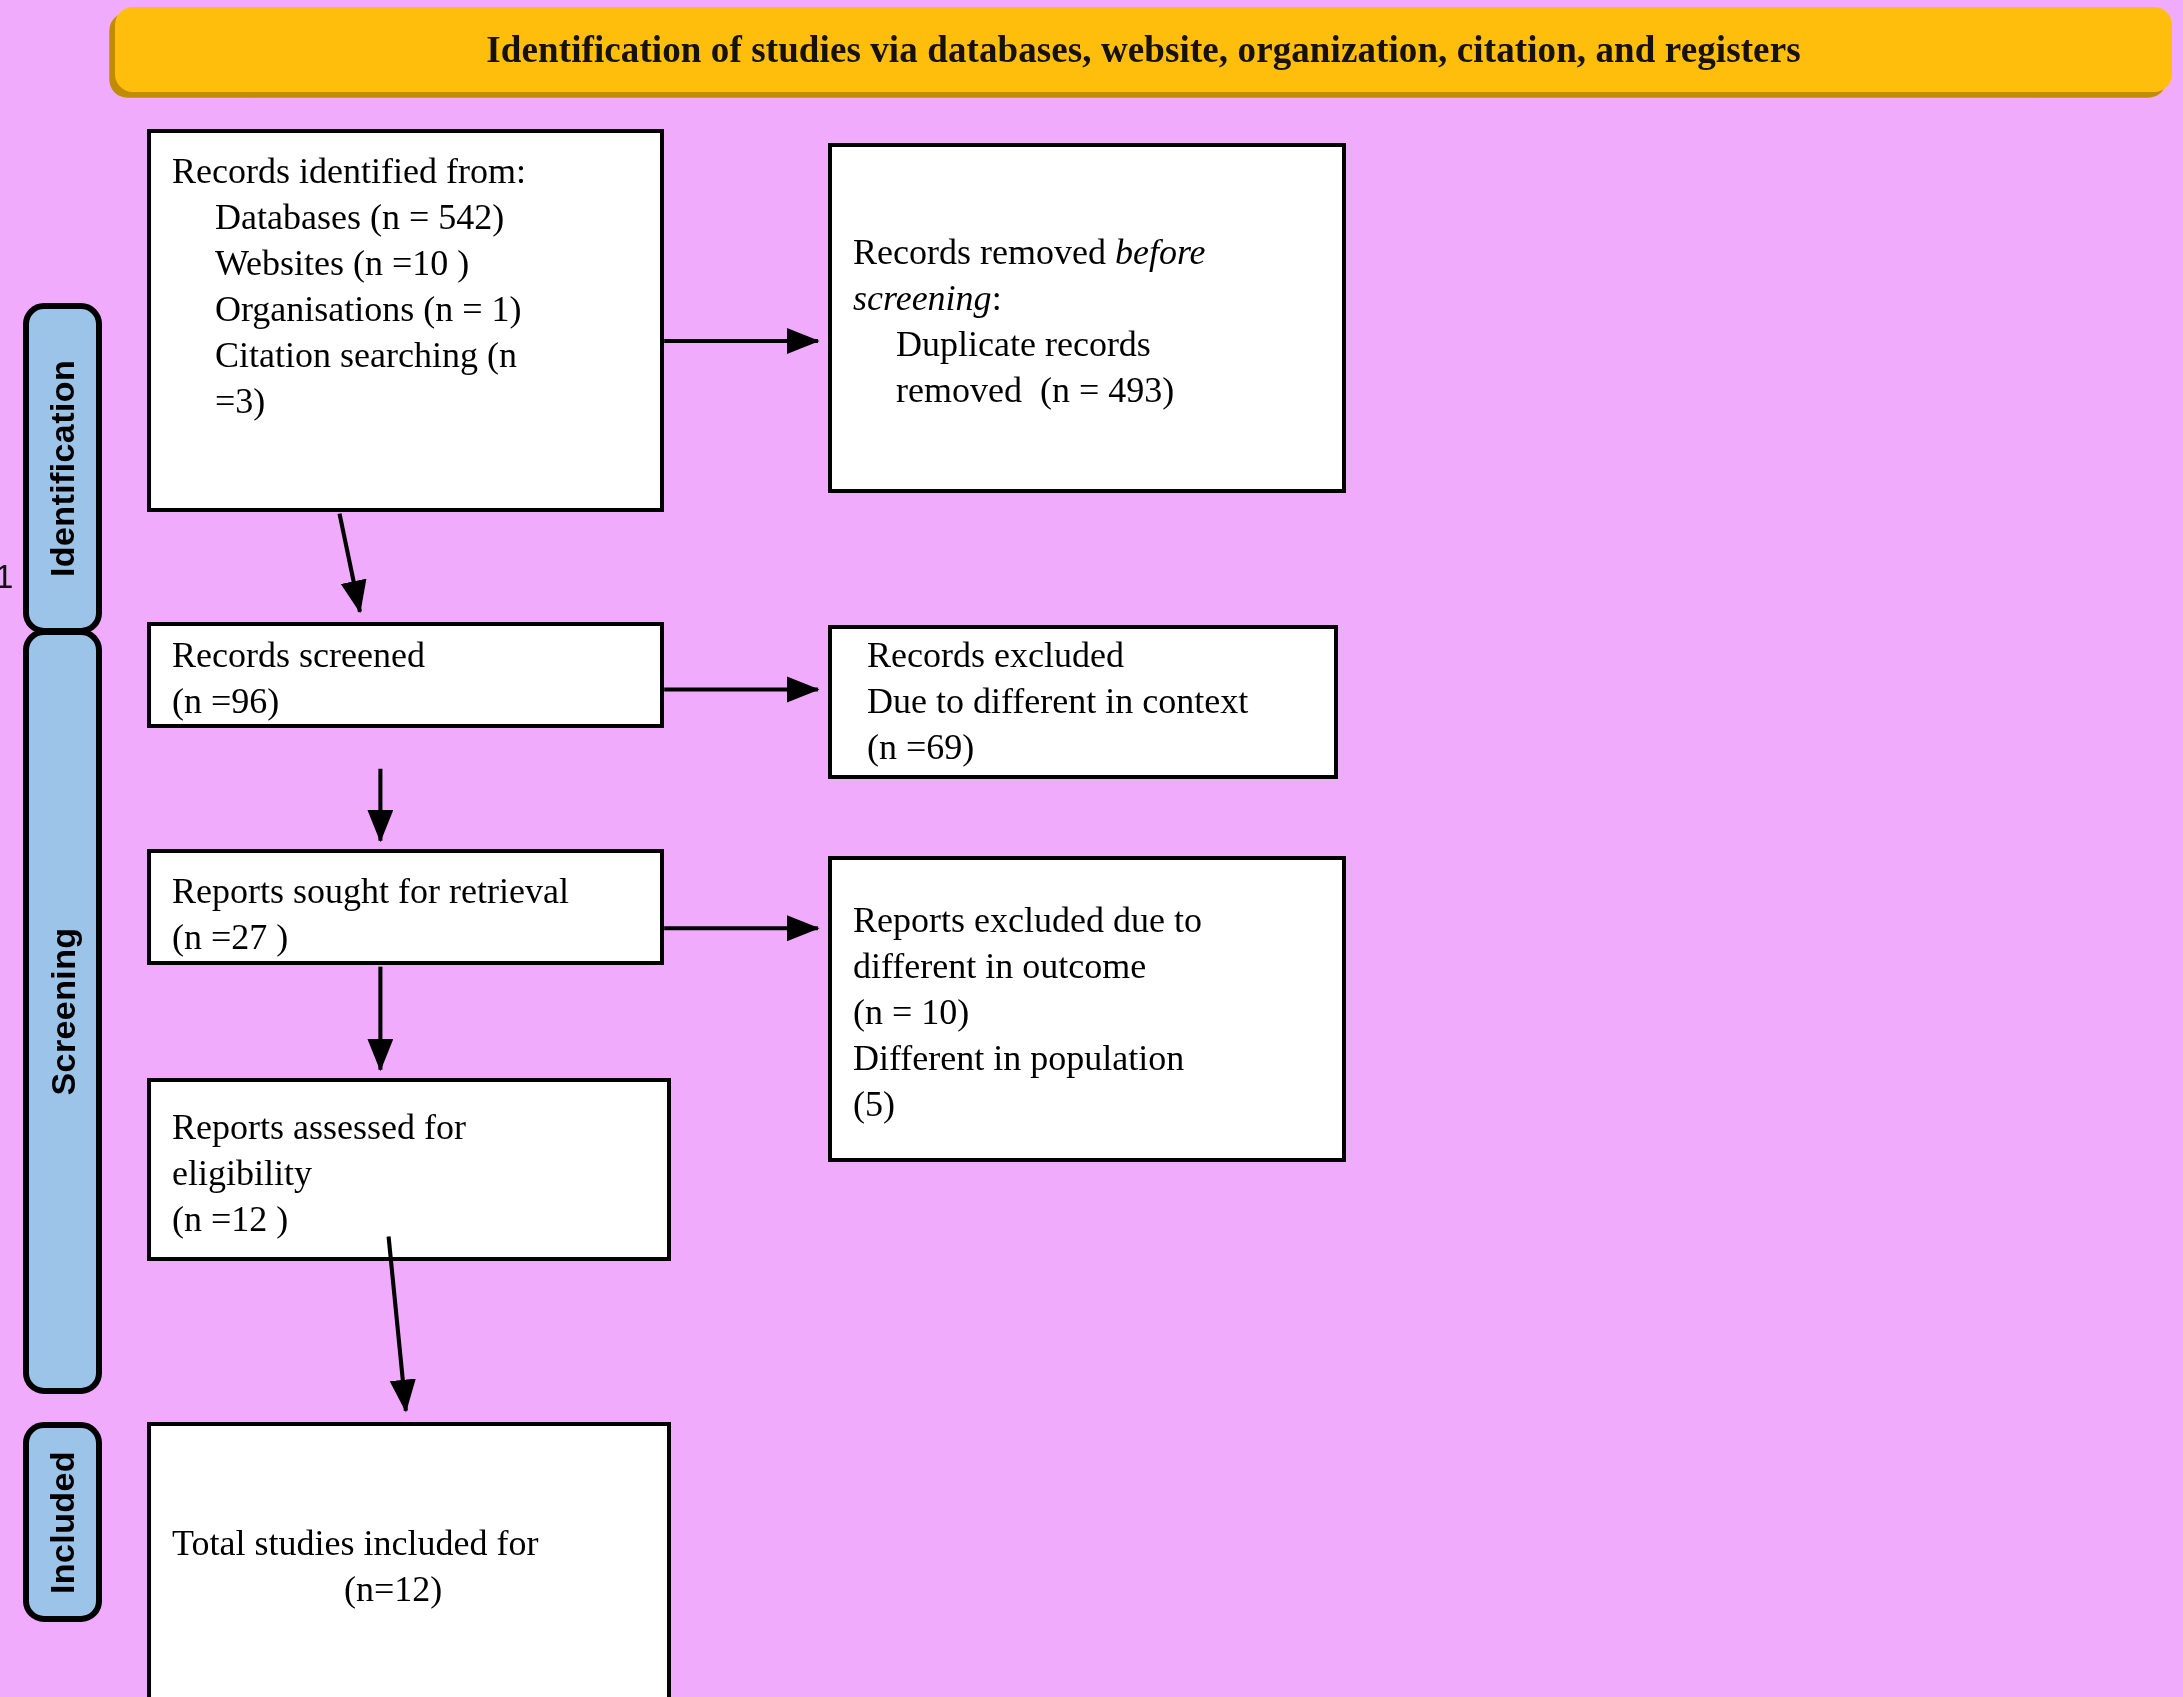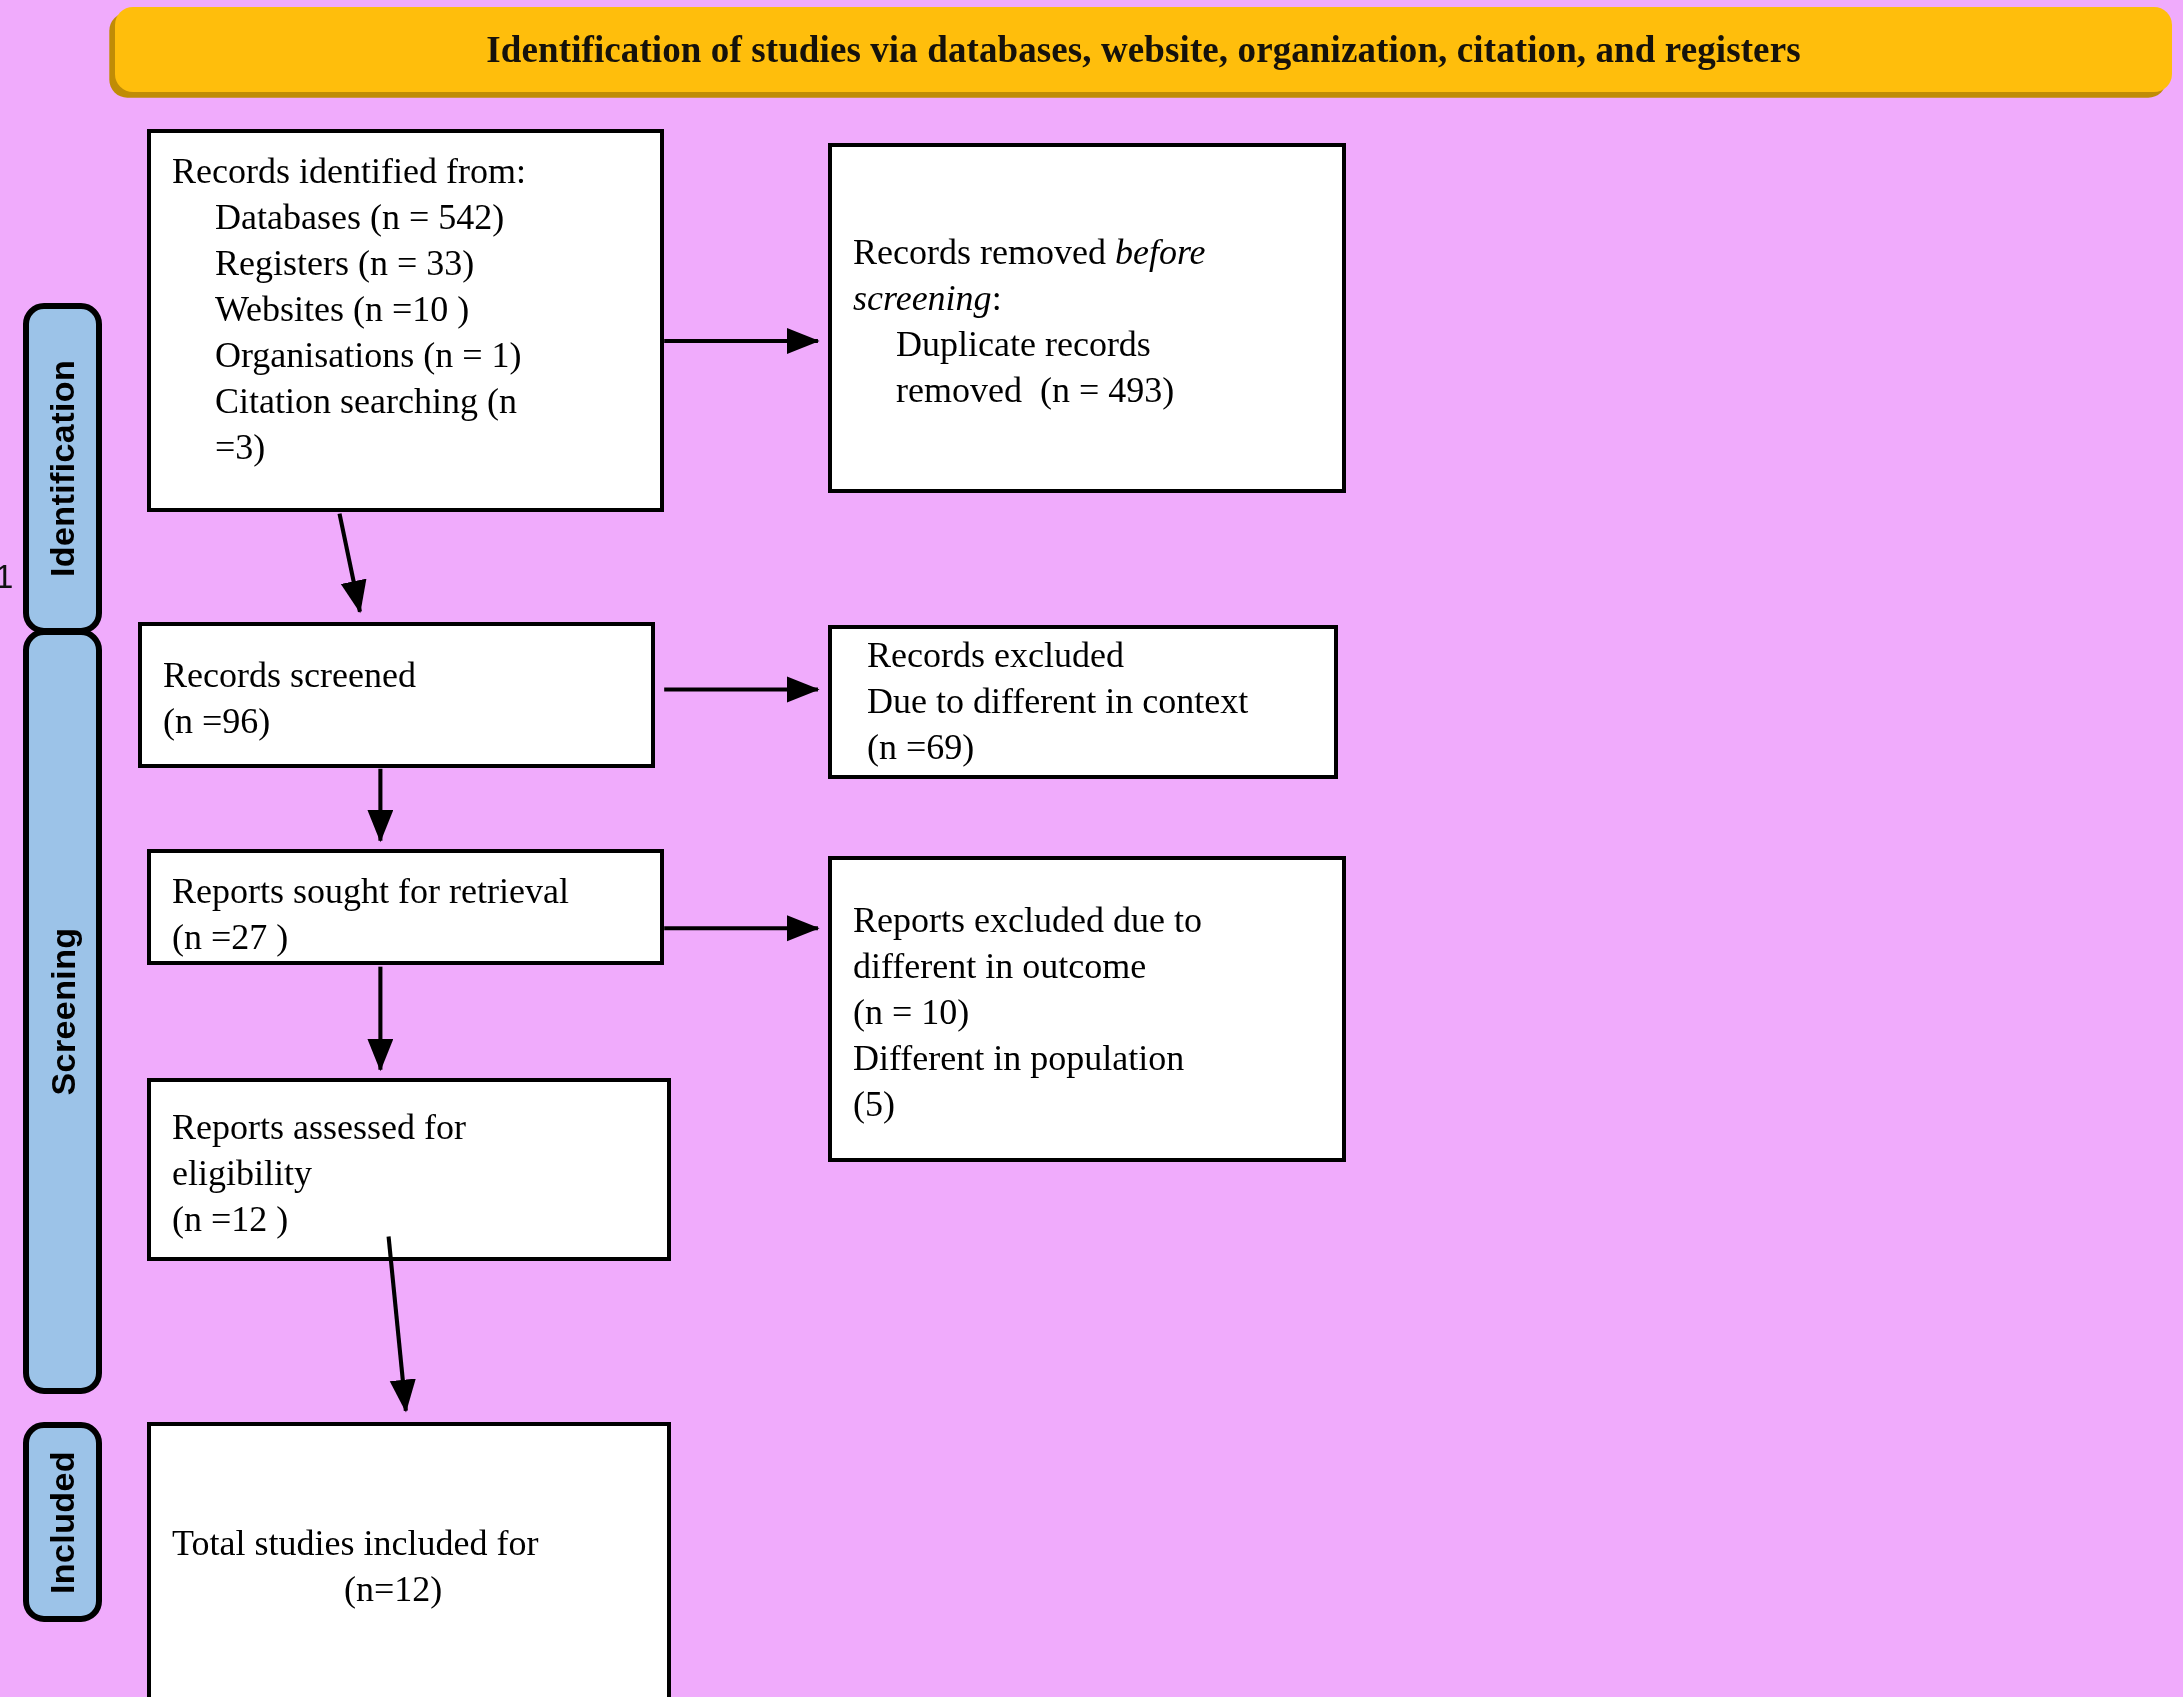--- a/index.html
+++ b/index.html
@@ -88,21 +88,21 @@
     color: #000000;
   }
   .fbox .ln { display: block; white-space: pre-wrap; }
   .fbox .indent { padding-left: 43px; }
   .fbox .center-ish { padding-left: 172px; }
   .fbox em { font-style: italic; }
 
   #box-identified      { left: 147px;  top: 129px;  width: 517px;  height: 383px; }
   #box-removed         { left: 828px; top: 143px;  width: 518px;  height: 350px;
                          display: flex; flex-direction: column; justify-content: center; }
-  #box-screened        { left: 138px;  top: 622px;  width: 517px;  height: 146px;
+  #box-screened        { left: 147px;  top: 622px;  width: 517px;  height: 106px;
                          display: flex; flex-direction: column; justify-content: center; }
   #box-excluded-recs   { left: 828px; top: 625px;  width: 510px;  height: 154px;
                          padding-top: 3.3px; padding-left: 35px; }
   #box-sought          { left: 147px;  top: 849px; width: 517px;  height: 116px;
                          display: flex; flex-direction: column; justify-content: flex-start; }
   #box-excluded-reps   { left: 828px; top: 856px; width: 518px;  height: 306px;
                          display: flex; flex-direction: column; justify-content: center; }
   #box-assessed        { left: 147px;  top: 1078px; width: 524px;  height: 183px;
                          display: flex; flex-direction: column; justify-content: center; }
   #box-total           { left: 147px;  top: 1422px; width: 524px;  height: 282px;
@@ -136,21 +136,20 @@
     <span class="stage-label">Screening</span>
   </div>
 
   <div class="stage-bar" id="bar-included">
     <span class="stage-label">Included</span>
   </div>
 
   <div class="fbox" id="box-identified">
     <span class="ln">Records identified from:</span>
     <span class="ln indent">Databases (n = 542)</span>
-    <span class="ln indent">Registers (n = 33)</span>
     <span class="ln indent">Websites (n =10 )</span>
     <span class="ln indent">Organisations (n = 1)</span>
     <span class="ln indent">Citation searching (n</span>
     <span class="ln indent">=3)</span>
   </div>
 
   <div class="fbox" id="box-removed">
     <span class="ln"><span>Records removed </span><em>before</em></span>
     <span class="ln"><em>screening</em><span>:</span></span>
     <span class="ln indent">Duplicate records</span>

